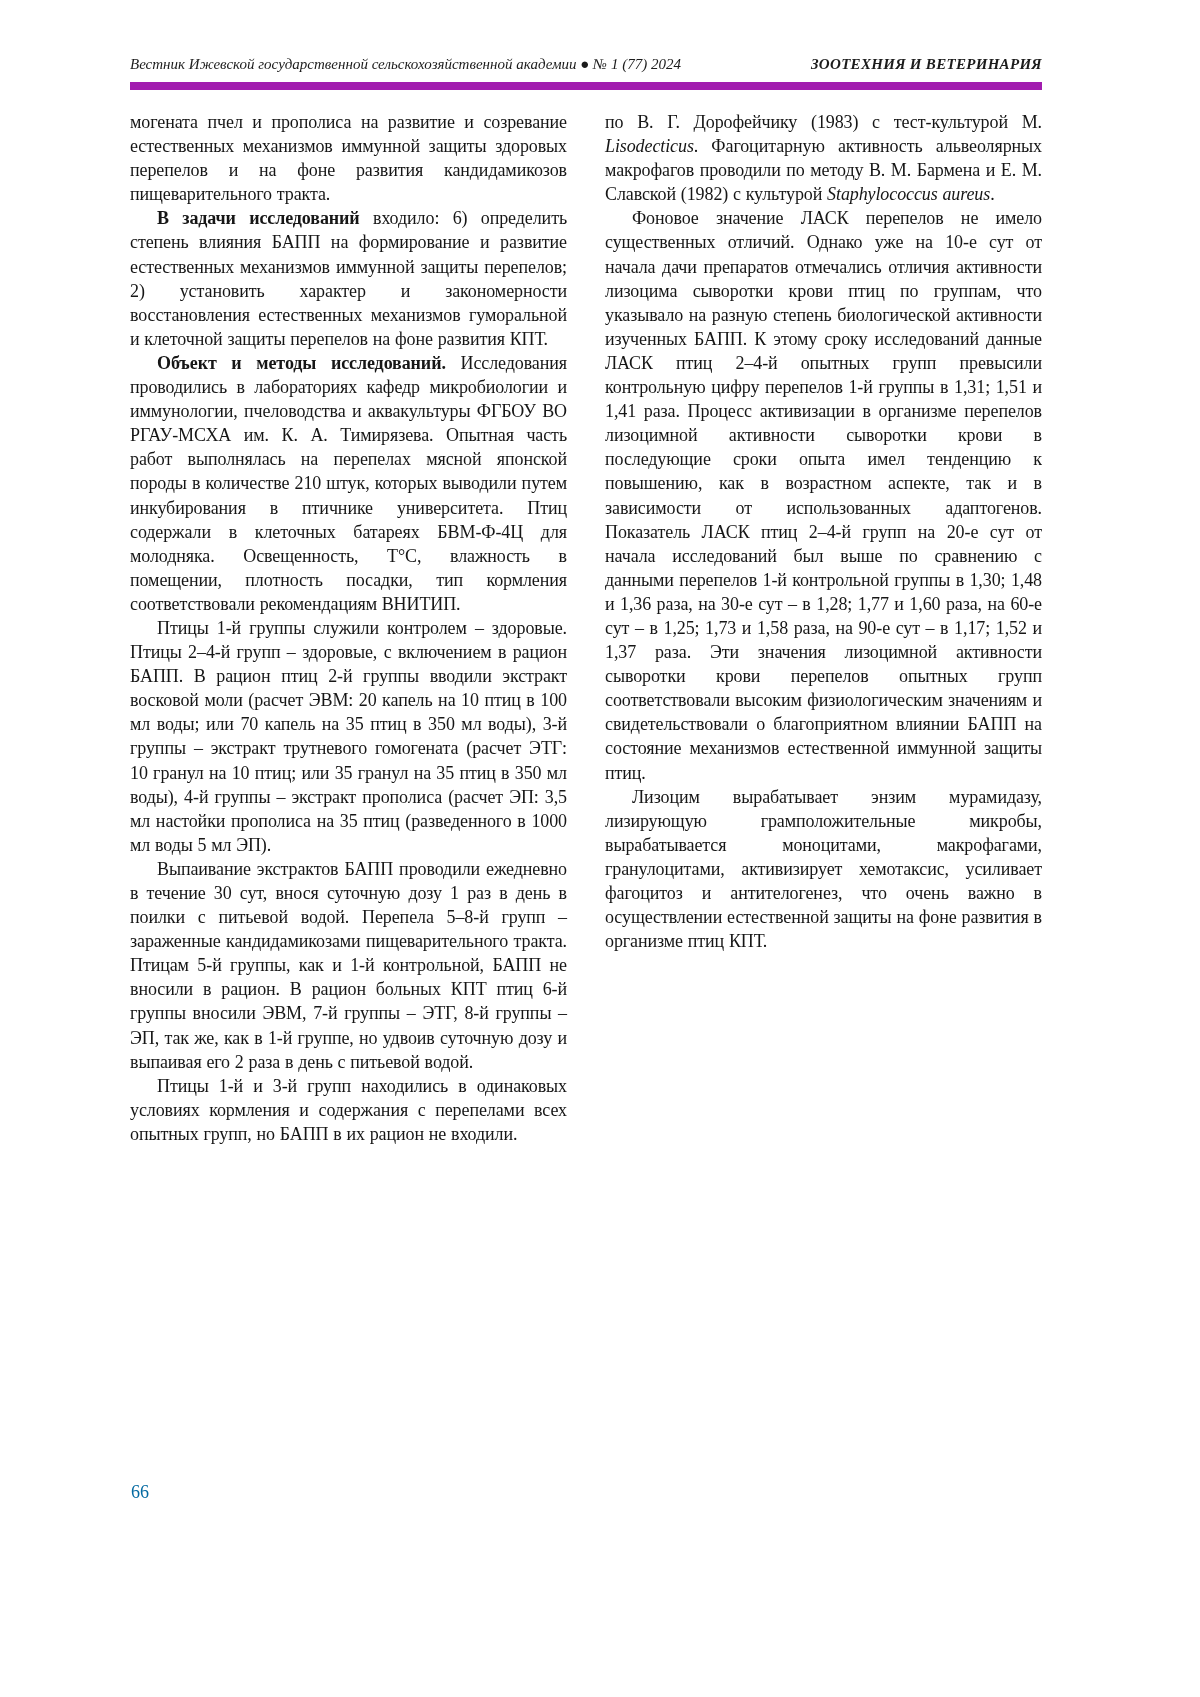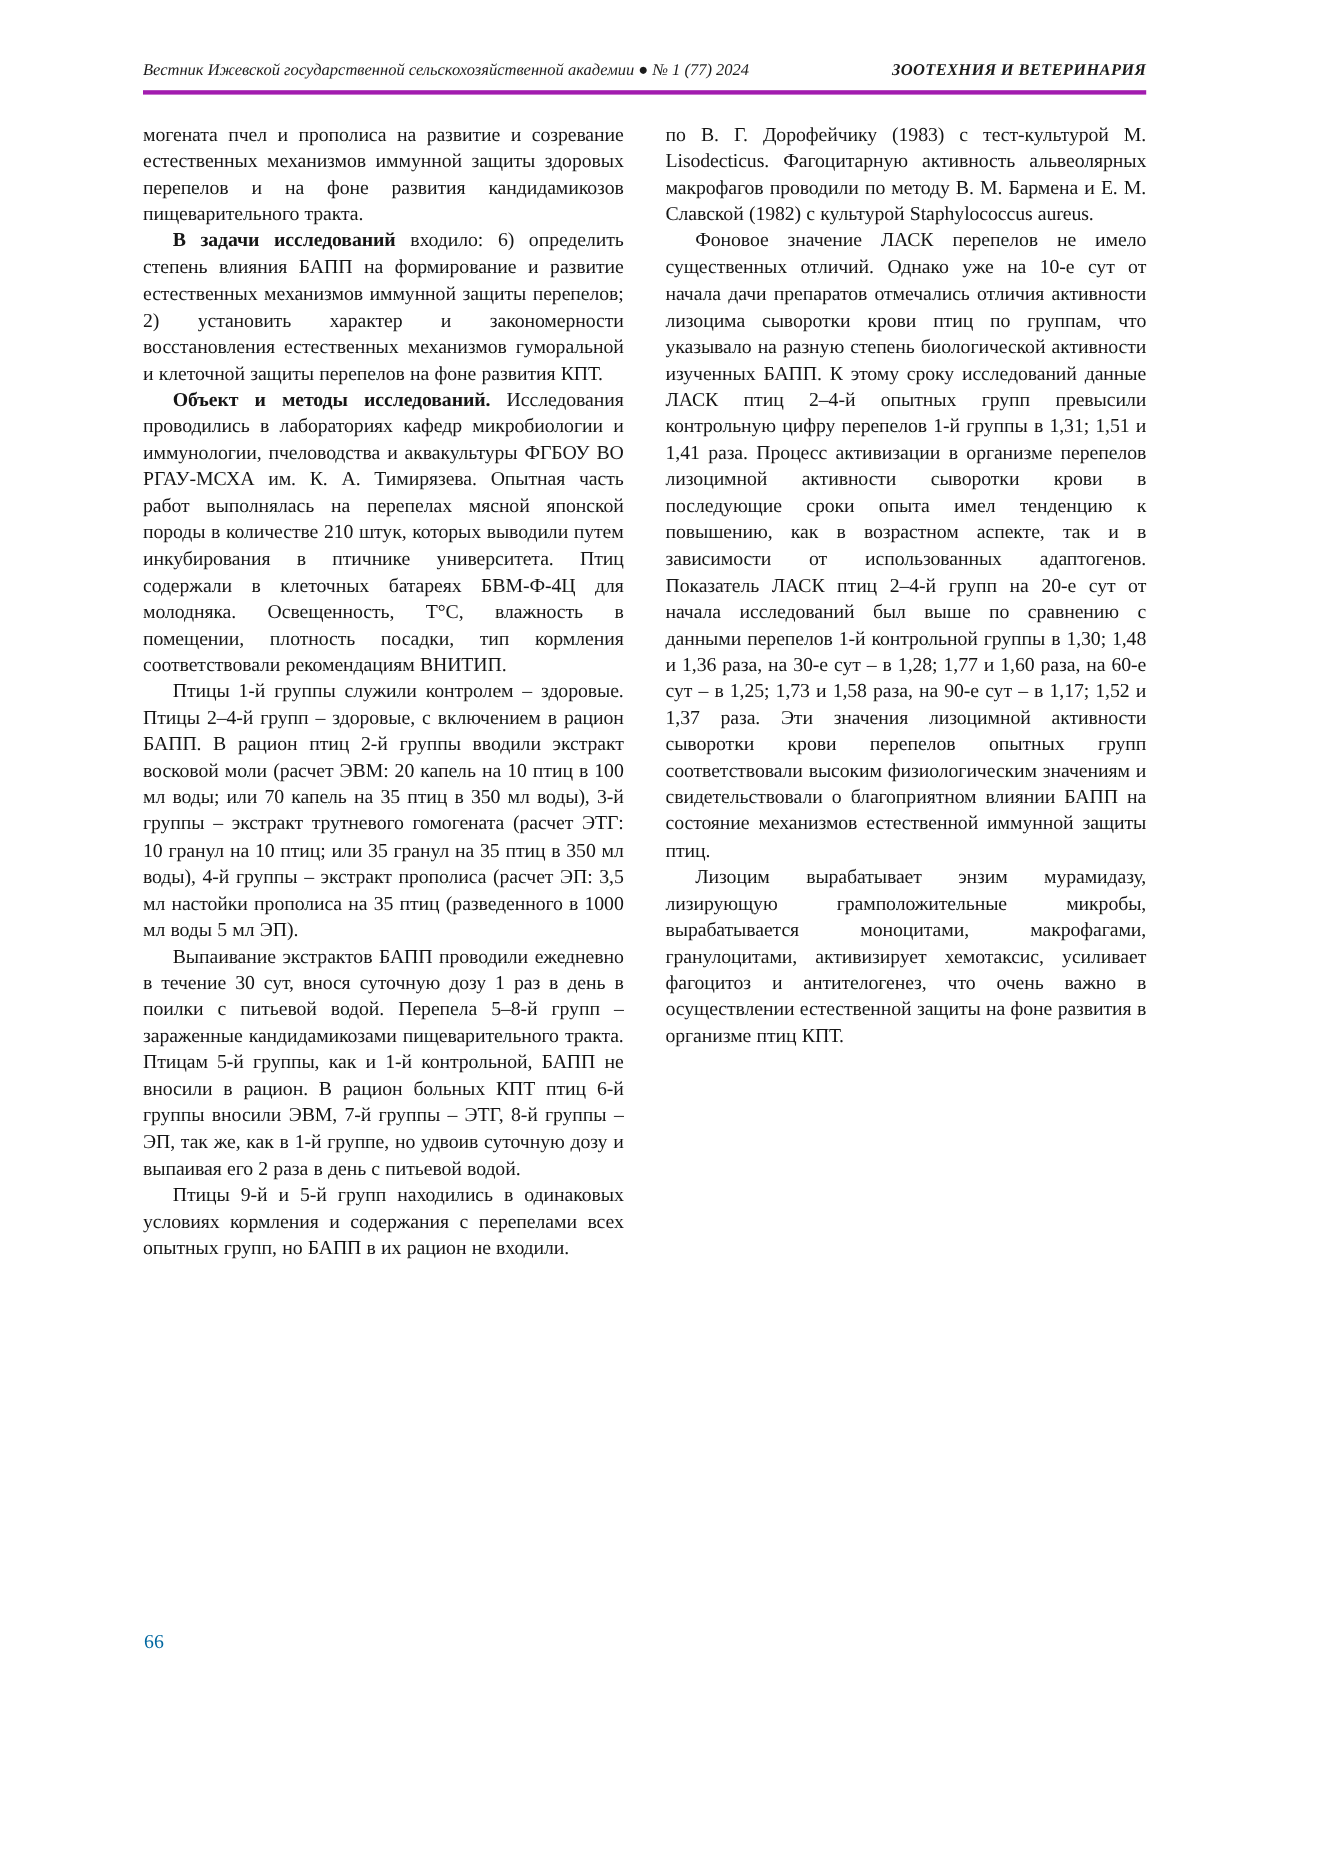--- a/index.html
+++ b/index.html
@@ -17,21 +17,21 @@
     position: absolute;
     top: 56px;
     left: 130px;
     width: 912px;
     display: flex;
     justify-content: space-between;
     align-items: baseline;
     font-size: 15px;
     font-style: italic;
     padding-bottom: 9px;
-    border-bottom: 4px solid #a21caf;
+    border-bottom: 8px solid #a21caf;
     color: #1c1c1c;
     white-space: nowrap;
   }
   .running-head .journal { font-weight: normal; }
   .running-head .section { font-weight: bold; letter-spacing: 0.3px; }
   .content {
     position: absolute;
     top: 110px;
     left: 130px;
     width: 912px;
@@ -44,21 +44,21 @@
     line-height: 24.1px;
     text-align: justify;
     letter-spacing: -0.1px;
     word-spacing: 0.4px;
     hyphens: auto;
     -webkit-hyphens: auto;
   }
   .col p { margin: 0; }
   .col p.indent { text-indent: 27px; }
   .col .bold { font-weight: bold; }
-  .col .italic { }
+  .col .italic { font-style: italic; }
   .page-number {
     position: absolute;
     left: 131px;
     top: 1482px;
     font-size: 18px;
     color: #0369a1;
   }
 </style>
 </head>
 <body>
@@ -70,21 +70,21 @@
     <span class="section">ЗООТЕХНИЯ И ВЕТЕРИНАРИЯ</span>
   </div>
 
   <div class="content">
     <div class="col">
         <p class=""><span>могената пчел и прополиса на развитие и созревание естественных механизмов иммунной защиты здоровых перепелов и на фоне развития кандидамикозов пищеварительного тракта.</span></p>
         <p class="indent"><span class="bold">В задачи исследований</span><span> входило: 6) определить степень влияния БАПП на формирование и развитие естественных механизмов иммунной защиты перепелов; 2) установить характер и закономерности восстановления естественных механизмов гуморальной и клеточной защиты перепелов на фоне развития КПТ.</span></p>
         <p class="indent"><span class="bold">Объект и методы исследований.</span><span> Исследования проводились в лабораториях кафедр микробиологии и иммунологии, пчеловодства и аквакультуры ФГБОУ ВО РГАУ-МСХА им. К. А. Тимирязева. Опытная часть работ выполнялась на перепелах мясной японской породы в количестве 210 штук, которых выводили путем инкубирования в птичнике университета. Птиц содержали в клеточных батареях БВМ-Ф-4Ц для молодняка. Освещенность, Т°С, влажность в помещении, плотность посадки, тип кормления соответствовали рекомендациям ВНИТИП.</span></p>
         <p class="indent"><span>Птицы 1-й группы служили контролем – здоровые. Птицы 2–4-й групп – здоровые, с включением в рацион БАПП. В рацион птиц 2-й группы вводили экстракт восковой моли (расчет ЭВМ: 20 капель на 10 птиц в 100 мл воды; или 70 капель на 35 птиц в 350 мл воды), 3-й группы – экстракт трутневого гомогената (расчет ЭТГ: 10 гранул на 10 птиц; или 35 гранул на 35 птиц в 350 мл воды), 4-й группы – экстракт прополиса (расчет ЭП: 3,5 мл настойки прополиса на 35 птиц (разведенного в 1000 мл воды 5 мл ЭП).</span></p>
         <p class="indent"><span>Выпаивание экстрактов БАПП проводили ежедневно в течение 30 сут, внося суточную дозу 1 раз в день в поилки с питьевой водой. Перепела 5–8-й групп – зараженные кандидамикозами пищеварительного тракта. Птицам 5-й группы, как и 1-й контрольной, БАПП не вносили в рацион. В рацион больных КПТ птиц 6-й группы вносили ЭВМ, 7-й группы – ЭТГ, 8-й группы – ЭП, так же, как в 1-й группе, но удвоив суточную дозу и выпаивая его 2 раза в день с питьевой водой.</span></p>
-        <p class="indent"><span>Птицы 9-й и 5-й групп находились в одинаковых условиях кормления и содержания с перепелами всех опытных групп, но БАПП в их рацион не входили.</span></p>
+        <p class="indent"><span>Птицы 1-й и 3-й групп находились в одинаковых условиях кормления и содержания с перепелами всех опытных групп, но БАПП в их рацион не входили.</span></p>
       </div>
     <div class="col">
         <p class=""><span>по В. Г. Дорофейчику (1983) с тест-культурой M. </span><span class="italic">Lisodecticus</span><span>. Фагоцитарную активность альвеолярных макрофагов проводили по методу В. М. Бармена и Е. М. Славской (1982) с культурой </span><span class="italic">Staphylococcus aureus</span><span>.</span></p>
         <p class="indent"><span>Фоновое значение ЛАСК перепелов не имело существенных отличий. Однако уже на 10-е сут от начала дачи препаратов отмечались отличия активности лизоцима сыворотки крови птиц по группам, что указывало на разную степень биологической активности изученных БАПП. К этому сроку исследований данные ЛАСК птиц 2–4-й опытных групп превысили контрольную цифру перепелов 1-й группы в 1,31; 1,51 и 1,41 раза. Процесс активизации в организме перепелов лизоцимной активности сыворотки крови в последующие сроки опыта имел тенденцию к повышению, как в возрастном аспекте, так и в зависимости от использованных адаптогенов. Показатель ЛАСК птиц 2–4-й групп на 20-е сут от начала исследований был выше по сравнению с данными перепелов 1-й контрольной группы в 1,30; 1,48 и 1,36 раза, на 30-е сут – в 1,28; 1,77 и 1,60 раза, на 60-е сут – в 1,25; 1,73 и 1,58 раза, на 90-е сут – в 1,17; 1,52 и 1,37 раза. Эти значения лизоцимной активности сыворотки крови перепелов опытных групп соответствовали высоким физиологическим значениям и свидетельствовали о благоприятном влиянии БАПП на состояние механизмов естественной иммунной защиты птиц.</span></p>
         <p class="indent"><span>Лизоцим вырабатывает энзим мурамидазу, лизирующую грамположительные микробы, вырабатывается моноцитами, макрофагами, гранулоцитами, активизирует хемотаксис, усиливает фагоцитоз и антителогенез, что очень важно в осуществлении естественной защиты на фоне развития в организме птиц КПТ.</span></p>
       </div>
   </div>
 
   <div class="page-number">66</div>
 

